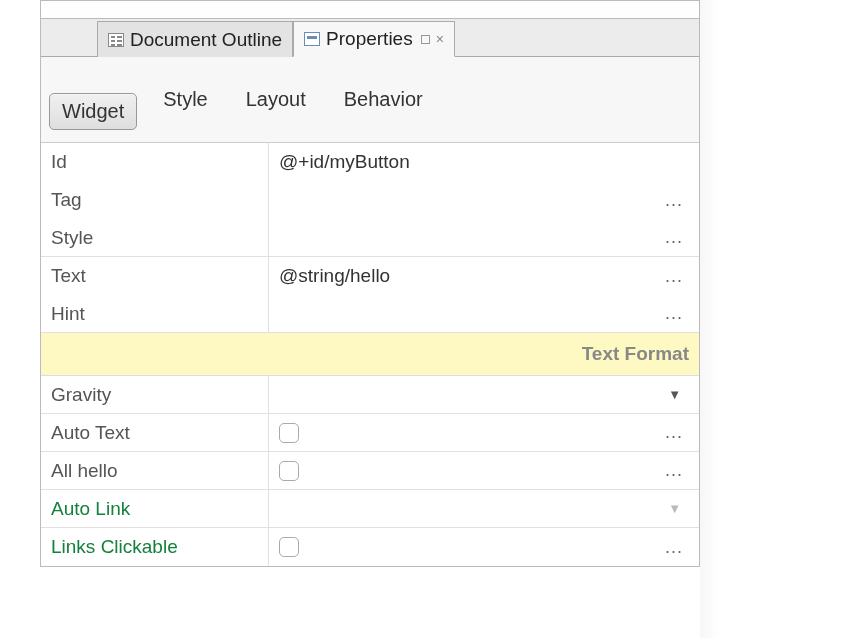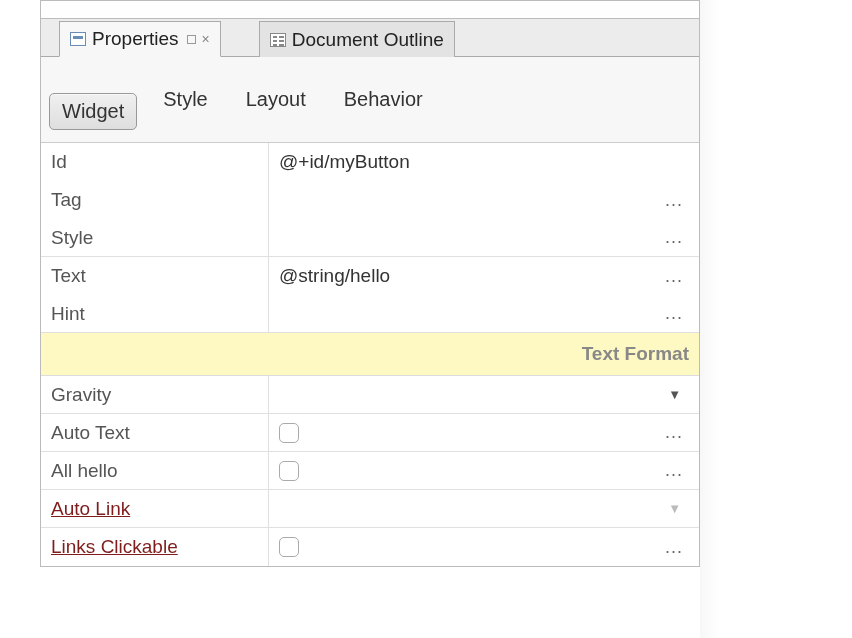--- a/index.html
+++ b/index.html
@@ -107,21 +107,21 @@
     .prop-row.no-border { border-bottom: none; }
     .prop-label {
       width: 228px;
       padding: 6px 10px;
       font-size: 19px;
       color: #555;
       display: flex;
       align-items: center;
       border-right: 1px solid #e0e0e0;
     }
-    .prop-label.faded { color: #7f1d1d; text-decoration: underline; }
+    .prop-label.faded { color: #15803d; }
     .prop-value {
       flex: 1;
       padding: 6px 10px;
       font-size: 19px;
       color: #333;
       display: flex;
       align-items: center;
       justify-content: space-between;
     }
     .prop-more {
@@ -172,32 +172,32 @@
     .close-icon { font-size: 14px; color: #888; }
   </style>
 </head>
 <body>
 
 <div class="panel">
   <div class="placeholder-bar"></div>
 
   <div class="tabs-row">
     <div class="tab-spacer-left"></div>
+    <div class="tab inactive">
+      <span class="tab-icon icon-outline"></span>
+      <span class="tab-label">Document Outline</span>
+    </div>
     <div class="tab active">
       <span class="tab-icon icon-props"></span>
       <span class="tab-label">Properties</span>
       <span class="tab-controls">
         <span class="minimize-icon"></span>
         <span class="close-icon">×</span>
       </span>
     </div>
-    <div class="tab inactive">
-      <span class="tab-icon icon-outline"></span>
-      <span class="tab-label">Document Outline</span>
-    </div>
   </div>
 
   <div class="toolbar">
     <button class="toolbar-btn active">Widget</button>
     <button class="toolbar-btn">Style</button>
     <button class="toolbar-btn">Layout</button>
     <button class="toolbar-btn">Behavior</button>
   </div>
 
   <div class="prop-grid">

